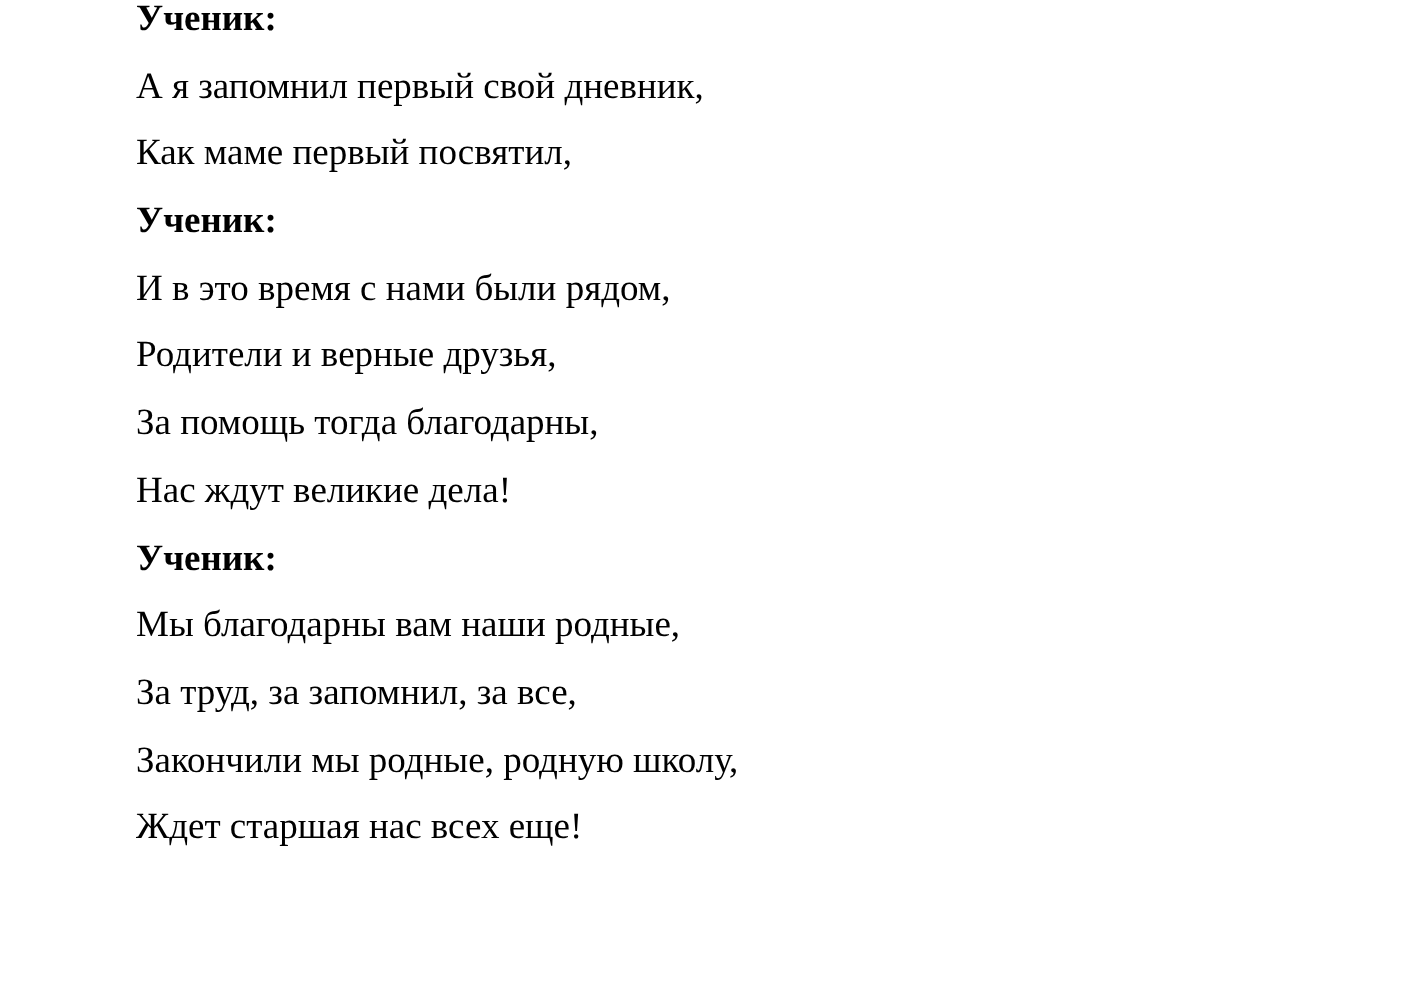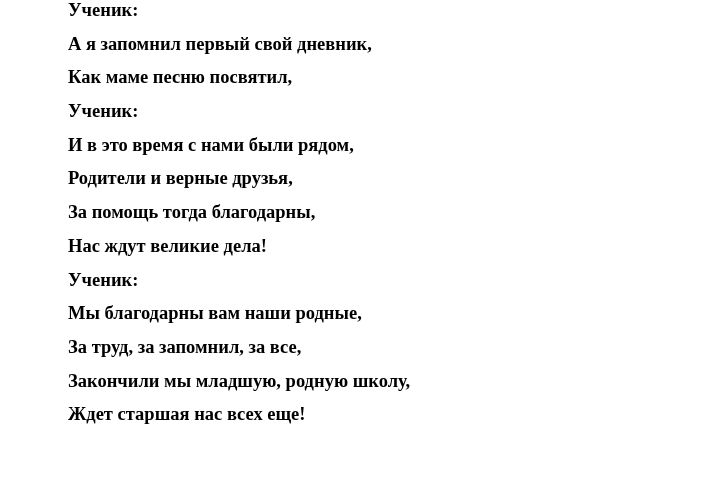--- a/index.html
+++ b/index.html
@@ -20,46 +20,45 @@
       left: 68px;
       top: -6px;
       width: 620px;
     }
     .line {
       font-size: 18.5px;
       line-height: 33.7px;
       height: 33.7px;
       white-space: nowrap;
       margin: 0;
-      font-weight: bold;
     }
     .speaker {
       font-weight: bold;
     }
   </style>
 </head>
 <body>
 
 <div class="page">
 
   <div class="stanza">
     <p class="line speaker">Ученик:</p>
     <p class="line">А я запомнил первый свой дневник,</p>
-    <p class="line">Как маме песню посвятил,</p>
+    <p class="line">Как маме первый посвятил,</p>
   </div>
 
   <div class="stanza">
     <p class="line speaker">Ученик:</p>
     <p class="line">И в это время с нами были рядом,</p>
     <p class="line">Родители и верные друзья,</p>
     <p class="line">За помощь тогда благодарны,</p>
     <p class="line">Нас ждут великие дела!</p>
   </div>
 
   <div class="stanza">
     <p class="line speaker">Ученик:</p>
     <p class="line">Мы благодарны вам наши родные,</p>
     <p class="line">За труд, за запомнил, за все,</p>
-    <p class="line">Закончили мы младшую, родную школу,</p>
+    <p class="line">Закончили мы родные, родную школу,</p>
     <p class="line">Ждет старшая нас всех еще!</p>
   </div>
 
 </div>
 
 </body></html>

